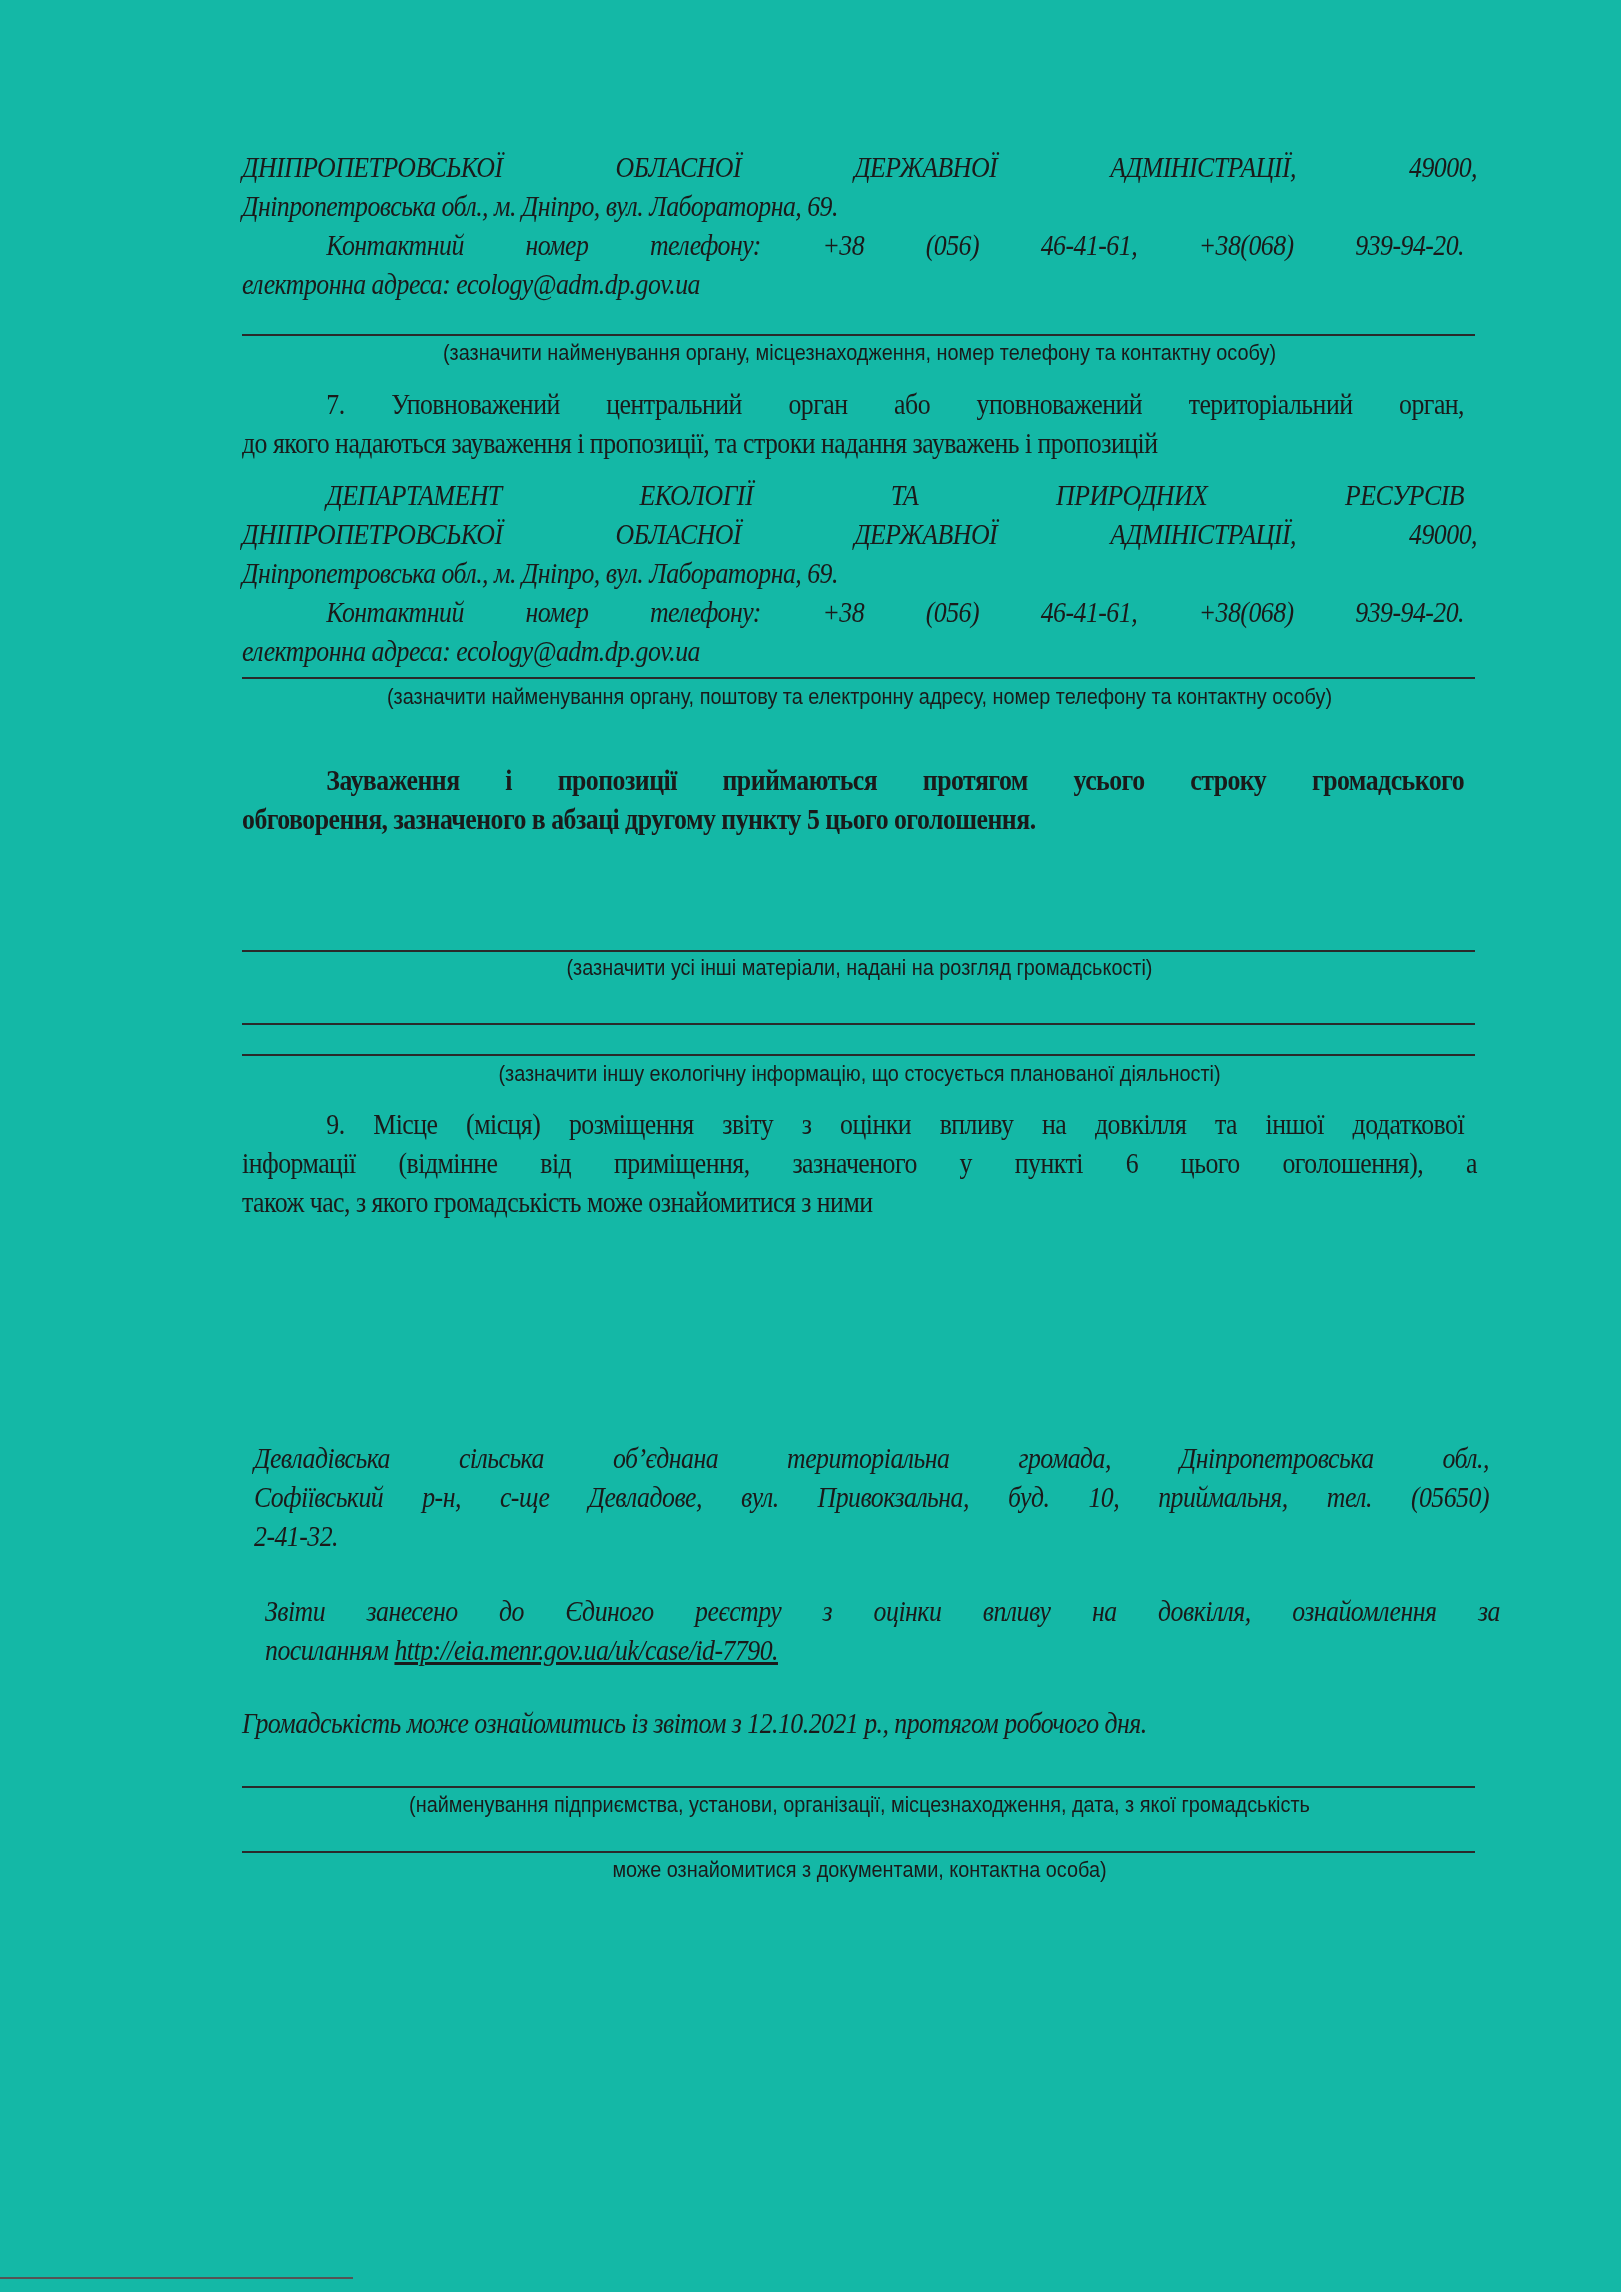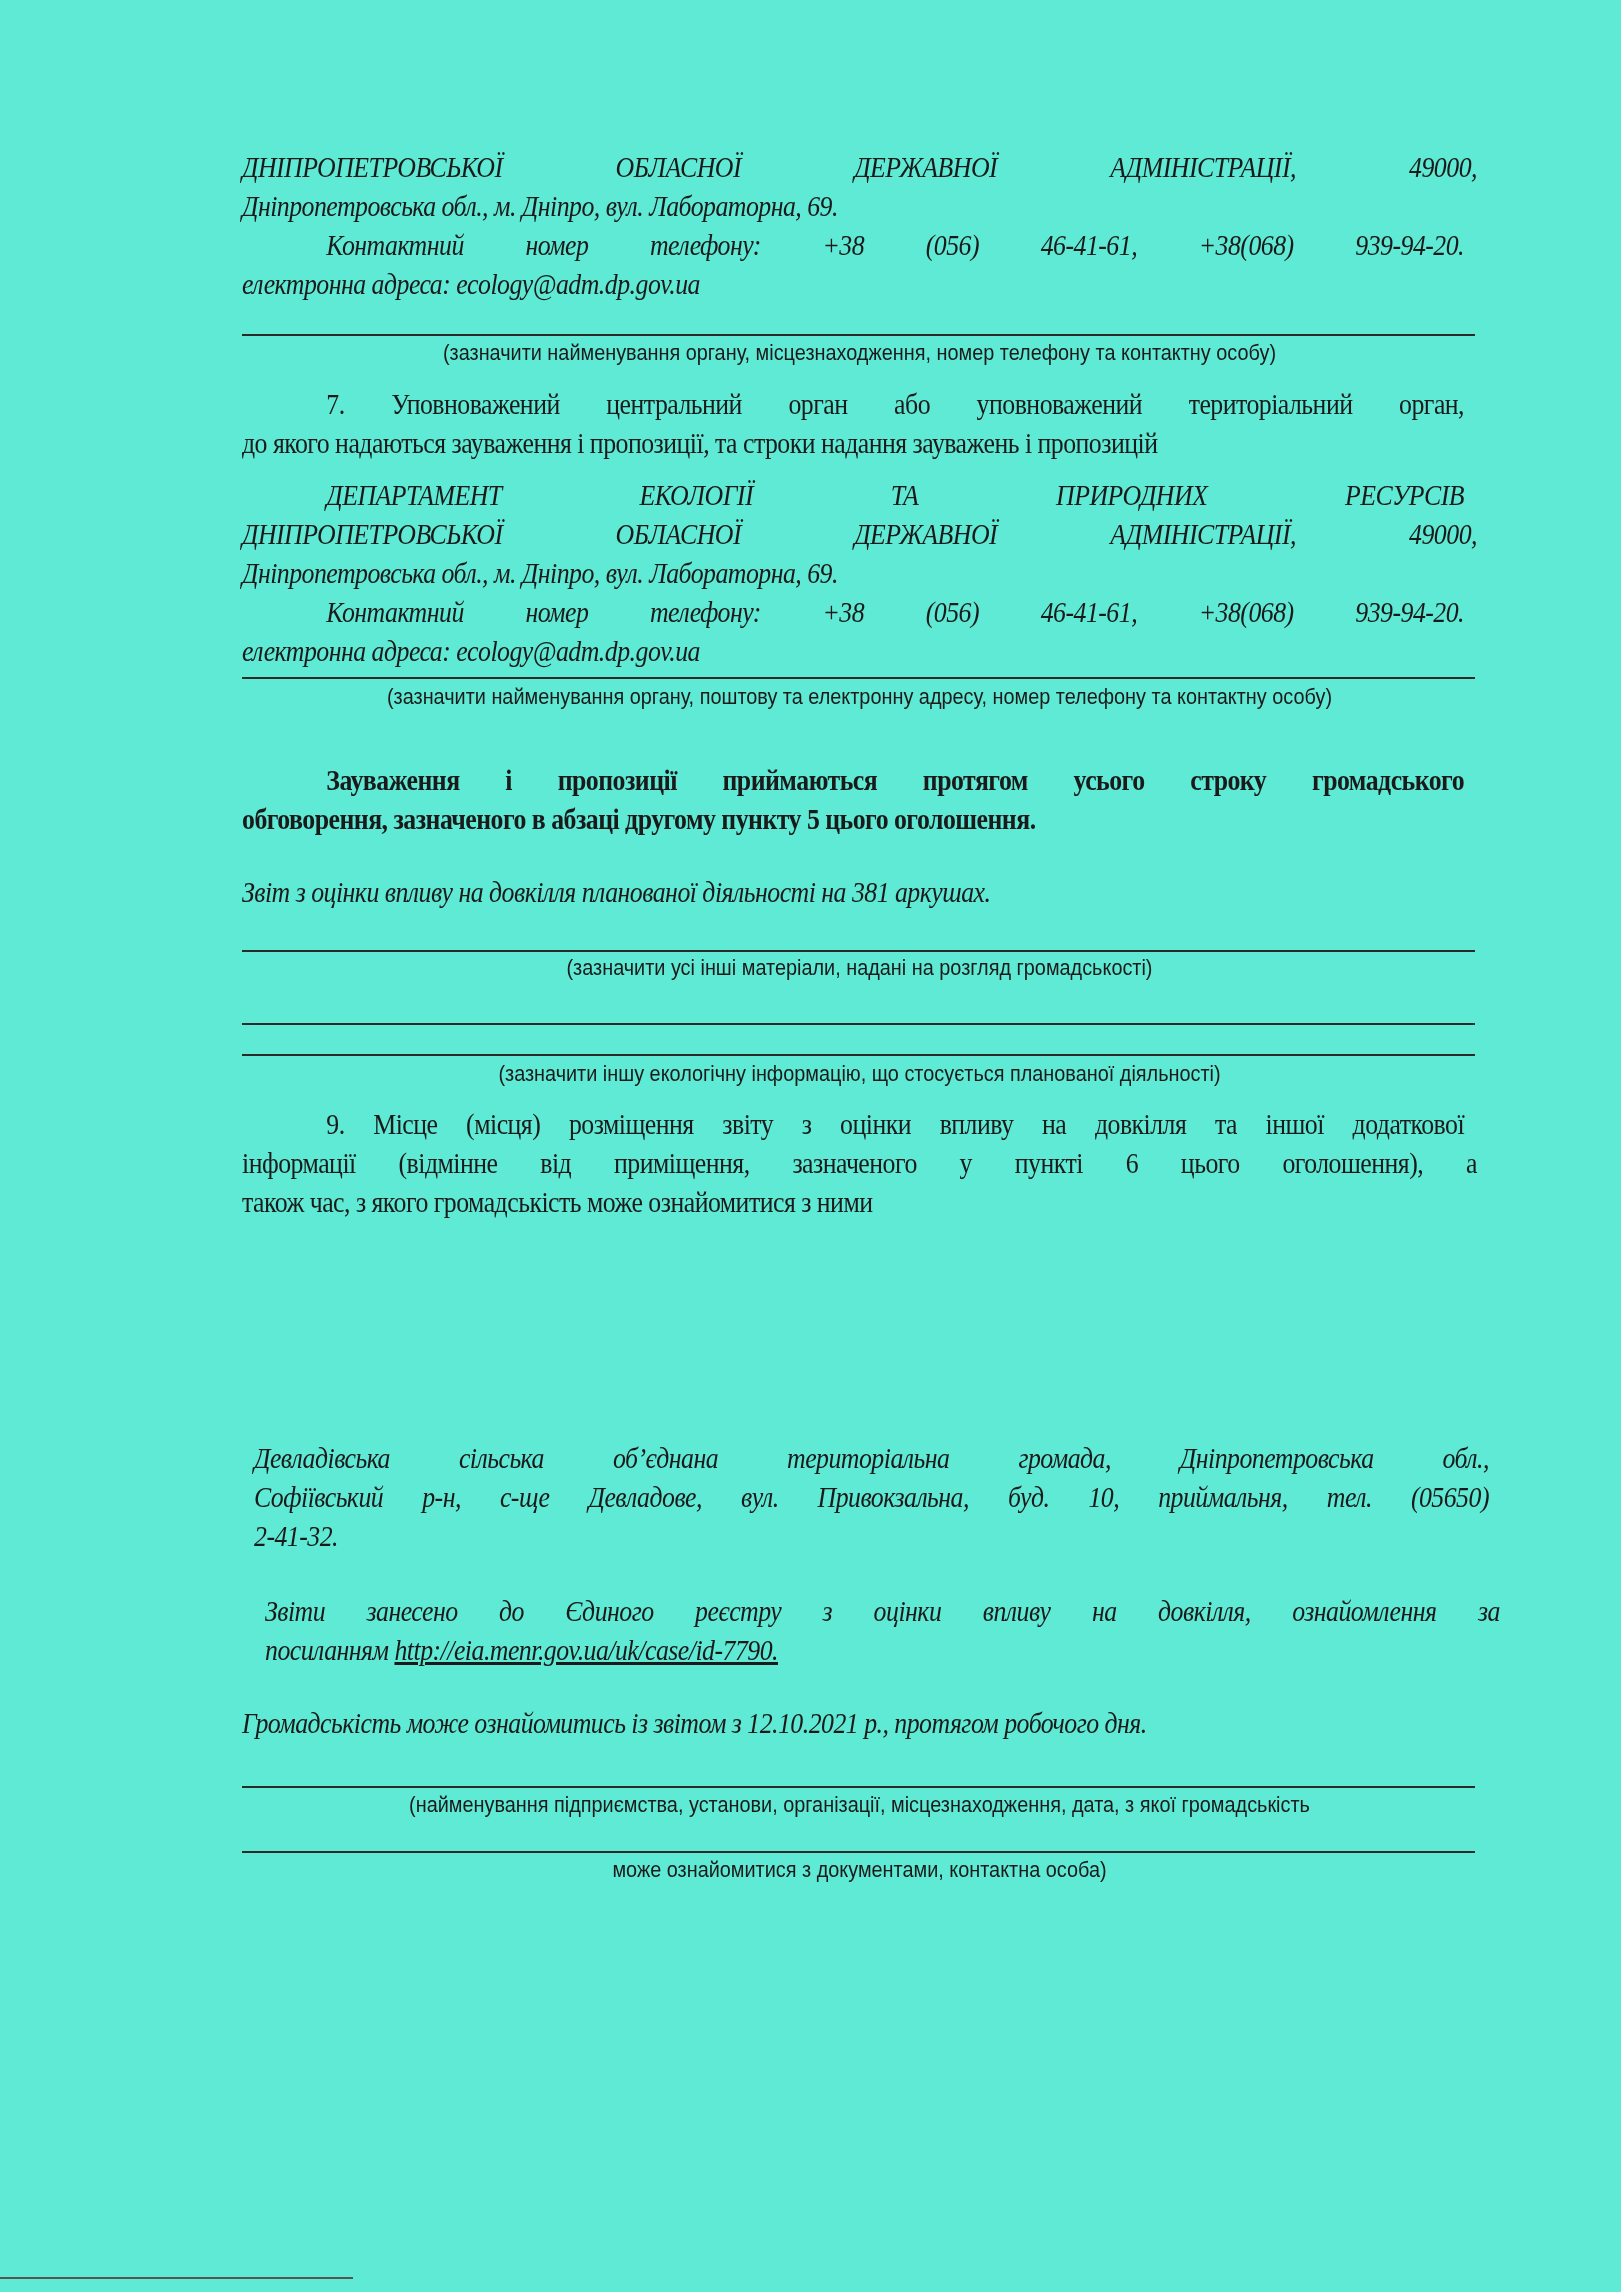--- a/index.html
+++ b/index.html
@@ -1,18 +1,18 @@
 <!DOCTYPE html>
 <html><head>
 <meta charset="utf-8">
 <style>
   html, body { margin: 0; padding: 0; background: #ffffff; }
   body { width: 1621px; height: 2293px; position: relative; overflow: hidden;
          font-family: "Liberation Serif", "DejaVu Serif", serif; color: #1a1a1a; }
-  .page { position: absolute; left: 0; top: 0; width: 1621px; height: 2293px; background: #5eead4; }
+  .page { position: absolute; left: 0; top: 0; width: 1621px; height: 2293px; background: #14b8a6; }
   .blk { position: absolute; left: 242px; width: 1235px; }
   .it { font-style: italic; }
   .just { text-align: justify; text-align-last: justify; }
   .line { display: block; white-space: nowrap; }
   .t { font-size: 30px; line-height: 39px; letter-spacing: -0.6px; transform-origin: left top; }
   .cond { transform: scaleX(0.86); width: 1436px; }
   .cap { font-size: 21.6px; line-height: 29px; text-align: center; font-family: "Liberation Sans", "DejaVu Sans", sans-serif; transform: scaleX(0.92); }
   .rule { position: absolute; left: 242px; width: 1233px; height: 0; border-top: 2px solid #2a2a2a; }
   .indent { padding-left: 98px; }
   .link { text-decoration: underline; }
@@ -44,23 +44,20 @@
     <div class="t cond line">електронна адреса: ecology@adm.dp.gov.ua</div>
   </div>
   <div class="rule" style="top:677px;"></div>
   <div class="blk cap" style="top:682px;">(зазначити найменування органу, поштову та електронну адресу, номер телефону та контактну особу)</div>
 
   <div class="blk" style="top:760px;font-weight:bold;">
     <div class="t cond just line indent" style="width:1323px;">Зауваження і пропозиції приймаються протягом усього строку громадського</div>
     <div class="t cond line">обговорення, зазначеного в абзаці другому пункту 5 цього оголошення.</div>
   </div>
 
-  <div class="blk it" style="top:872px;">
-    <div class="t cond line">Звіт з оцінки впливу на довкілля планованої діяльності на 381 аркушах.</div>
-  </div>
   <div class="rule" style="top:950px;"></div>
   <div class="blk cap" style="top:953px;">(зазначити усі інші матеріали, надані на розгляд громадськості)</div>
   <div class="rule" style="top:1023px;"></div>
   <div class="rule" style="top:1054px;"></div>
   <div class="blk cap" style="top:1059px;">(зазначити іншу екологічну інформацію, що стосується планованої діяльності)</div>
 
   <div class="blk" style="top:1104px;">
     <div class="t cond just line indent" style="width:1323px;">9. Місце (місця) розміщення звіту з оцінки впливу на довкілля та іншої додаткової</div>
     <div class="t cond just line">інформації (відмінне від приміщення, зазначеного у пункті 6 цього оголошення), а</div>
     <div class="t cond line">також час, з якого громадськість може ознайомитися з ними</div>

